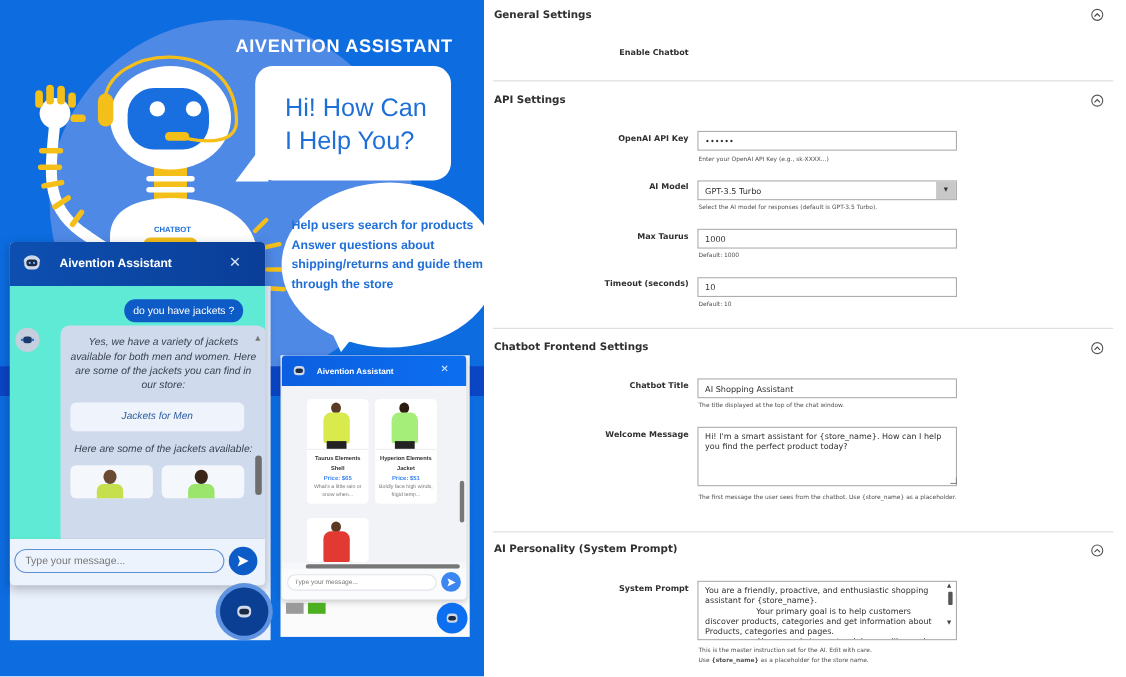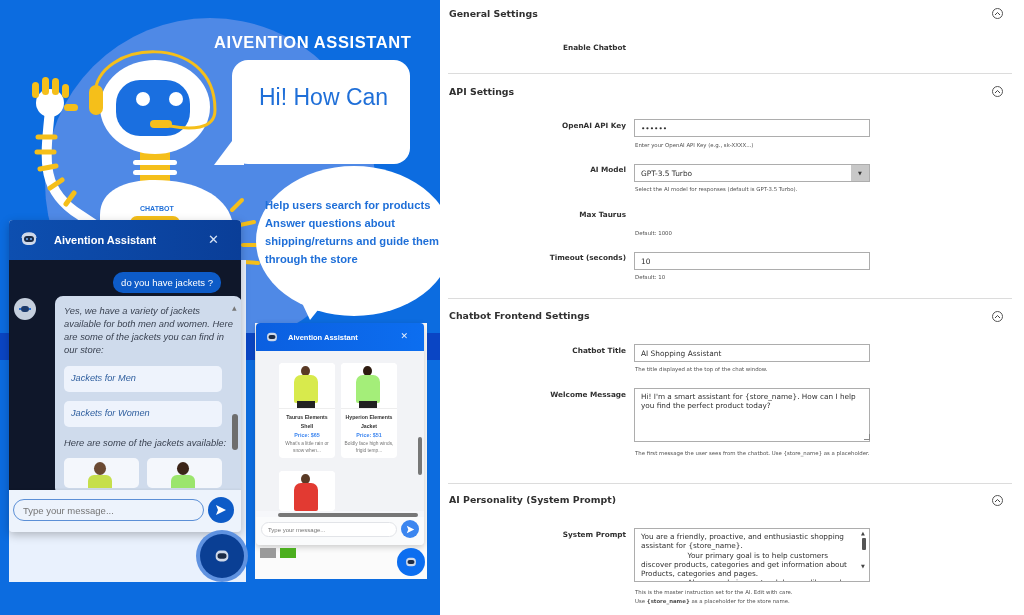--- a/index.html
+++ b/index.html
@@ -22,21 +22,21 @@
 
   .robot { position: absolute; left: 0; top: 0; }
 
   
   .chat-big { position: absolute; left: 9px; top: 220px; width: 232px; height: 312px; background: #e7effb; border-radius: 4px; box-shadow: 0 3px 10px rgba(0,0,0,.25); overflow: hidden; }
   .chat-big-bg { position: absolute; left: 9px; top: 260px; width: 237px; height: 322px; background: #e9f1fd; }
   .chat-head { position: absolute; left: 0; top: 0; width: 100%; height: 40px; background: linear-gradient(90deg,#0d4fb0,#0a3e98); display: flex; align-items: center; padding-left: 10px; }
   .chat-head .avatar-icon { width: 20px; height: 20px; }
   .chat-head .title { color: #fff; font-family: "Liberation Sans", sans-serif; font-size: 11px; font-weight: bold; margin-left: 15px; }
   .chat-head .close { position: absolute; right: 22px; top: 12px; color: #d8e4f6; font-size: 13px; cursor: pointer; }
-  .chat-body { position: absolute; left: 0; top: 40px; width: 100%; height: 230px; background: #0f172a; }
+  .chat-body { position: absolute; left: 0; top: 40px; width: 100%; height: 230px; background: #5eead4; text-align: center; }
   .user-msg { position: absolute; right: 20px; top: 12px; background: #0d5bc7; color: #fff; font-family: "Liberation Sans", sans-serif; font-size: 9.5px; padding: 5px 8px; border-radius: 10px; }
   .bot-avatar { position: absolute; left: 5px; top: 38px; width: 22px; height: 22px; border-radius: 50%; background: #c5cfdd; display: flex; align-items: center; justify-content: center; }
   .bot-card { position: absolute; left: 46px; top: 36px; width: 187px; height: 200px; background: #cfdbec; border-radius: 8px; padding: 8px 9px; font-style: italic; }
   .bot-text { font-family: "Liberation Sans", sans-serif; font-size: 9.4px; line-height: 13px; color: #3a4251; }
   .opt-btn { display: block; width: 158px; height: 26px; margin-top: 9px; background: #eef3fc; border-radius: 5px; font-family: "Liberation Sans", sans-serif; font-size: 9.2px; color: #2e5e9e; padding: 7px 7px; cursor: pointer; }
   .opt-btn:first-of-type { margin-top: 10px; }
   .bot-text2 { margin-top: 10px; font-family: "Liberation Sans", sans-serif; font-size: 9.4px; color: #3a4251; }
   .thumb-row { display: flex; gap: 8px; margin-top: 10px; }
   .thumb { width: 75px; height: 30px; background: #f4f7fc; border-radius: 5px; position: relative; overflow: hidden; }
   .thumb .head { position: absolute; left: 30px; top: 4px; width: 12px; height: 13px; border-radius: 50%; background: #6b4a33; }
@@ -144,20 +144,21 @@
     <rect x="89" y="85" width="14" height="30" rx="7" fill="#f5bf1a"></rect>
     <rect x="150" y="120" width="22" height="8" rx="4" fill="#f5bf1a"></rect>
   </svg>
 
   <div class="promo-title">AIVENTION ASSISTANT</div>
 
   <div class="bubble1-tail"></div>
   <div class="bubble1"></div>
   <div class="bubble1-text">
     <div>Hi! How Can</div>
+    <div>I Help You?</div>
   </div>
 
   <div class="bubble2-tail"></div>
   <div class="bubble2"></div>
   <div class="bubble2-text">Help users search for products Answer questions about shipping/returns and guide them through the store</div>
 </div>
 
 <div class="chat-big-bg"></div>
 <div class="chat-big">
   <div class="chat-head">
@@ -176,21 +177,20 @@
     <div class="bot-avatar">
       <svg width="12" height="12" viewBox="0 0 12 12">
         <rect x="2" y="3" width="8" height="6" rx="3" fill="#1c3a6b"></rect>
         <rect x="0" y="5" width="2" height="2" fill="#2a72d8"></rect>
           <rect x="10" y="5" width="2" height="2" fill="#2a72d8"></rect>
       </svg>
     </div>
     <div class="bot-card">
       <div class="bot-text">Yes, we have a variety of jackets available for both men and women. Here are some of the jackets you can find in our store:</div>
       <span class="opt-btn">Jackets for Men</span>
-      <span class="opt-btn">Jackets for Women</span>
       <div class="bot-text2">Here are some of the jackets available:</div>
       <div class="thumb-row">
         <div class="thumb">
             <div class="head"></div>
             <div class="body"></div>
           </div>
         <div class="thumb b">
             <div class="head"></div>
             <div class="body"></div>
           </div>
@@ -301,20 +301,21 @@
   <div class="field-note" style="top:141px;">Enter your OpenAI API Key (e.g., sk-XXXX...)</div>
 
   <div class="field-label" style="top:165px;">AI Model</div>
   <div class="field-select" style="top:164px;">
     <span>GPT-3.5 Turbo</span>
     <span class="arrow">▼</span>
   </div>
   <div class="field-note" style="top:185px;">Select the AI model for responses (default is GPT-3.5 Turbo).</div>
 
   <div class="field-label" style="top:210px;">Max Taurus</div>
+  <input class="field-input" type="text" style="top: 208px;" value="1000">
   <div class="field-note" style="top:229px;">Default: 1000</div>
 
   <div class="field-label" style="top:253px;">Timeout (seconds)</div>
   <input class="field-input" type="text" style="top: 252px;" value="10">
   <div class="field-note" style="top:273px;">Default: 10</div>
 
   <div class="divider" style="top:298px;"></div>
 
   <div class="section-title" style="top:310px;">Chatbot Frontend Settings</div>
   <div class="collapse-icon" style="top:311px;">

